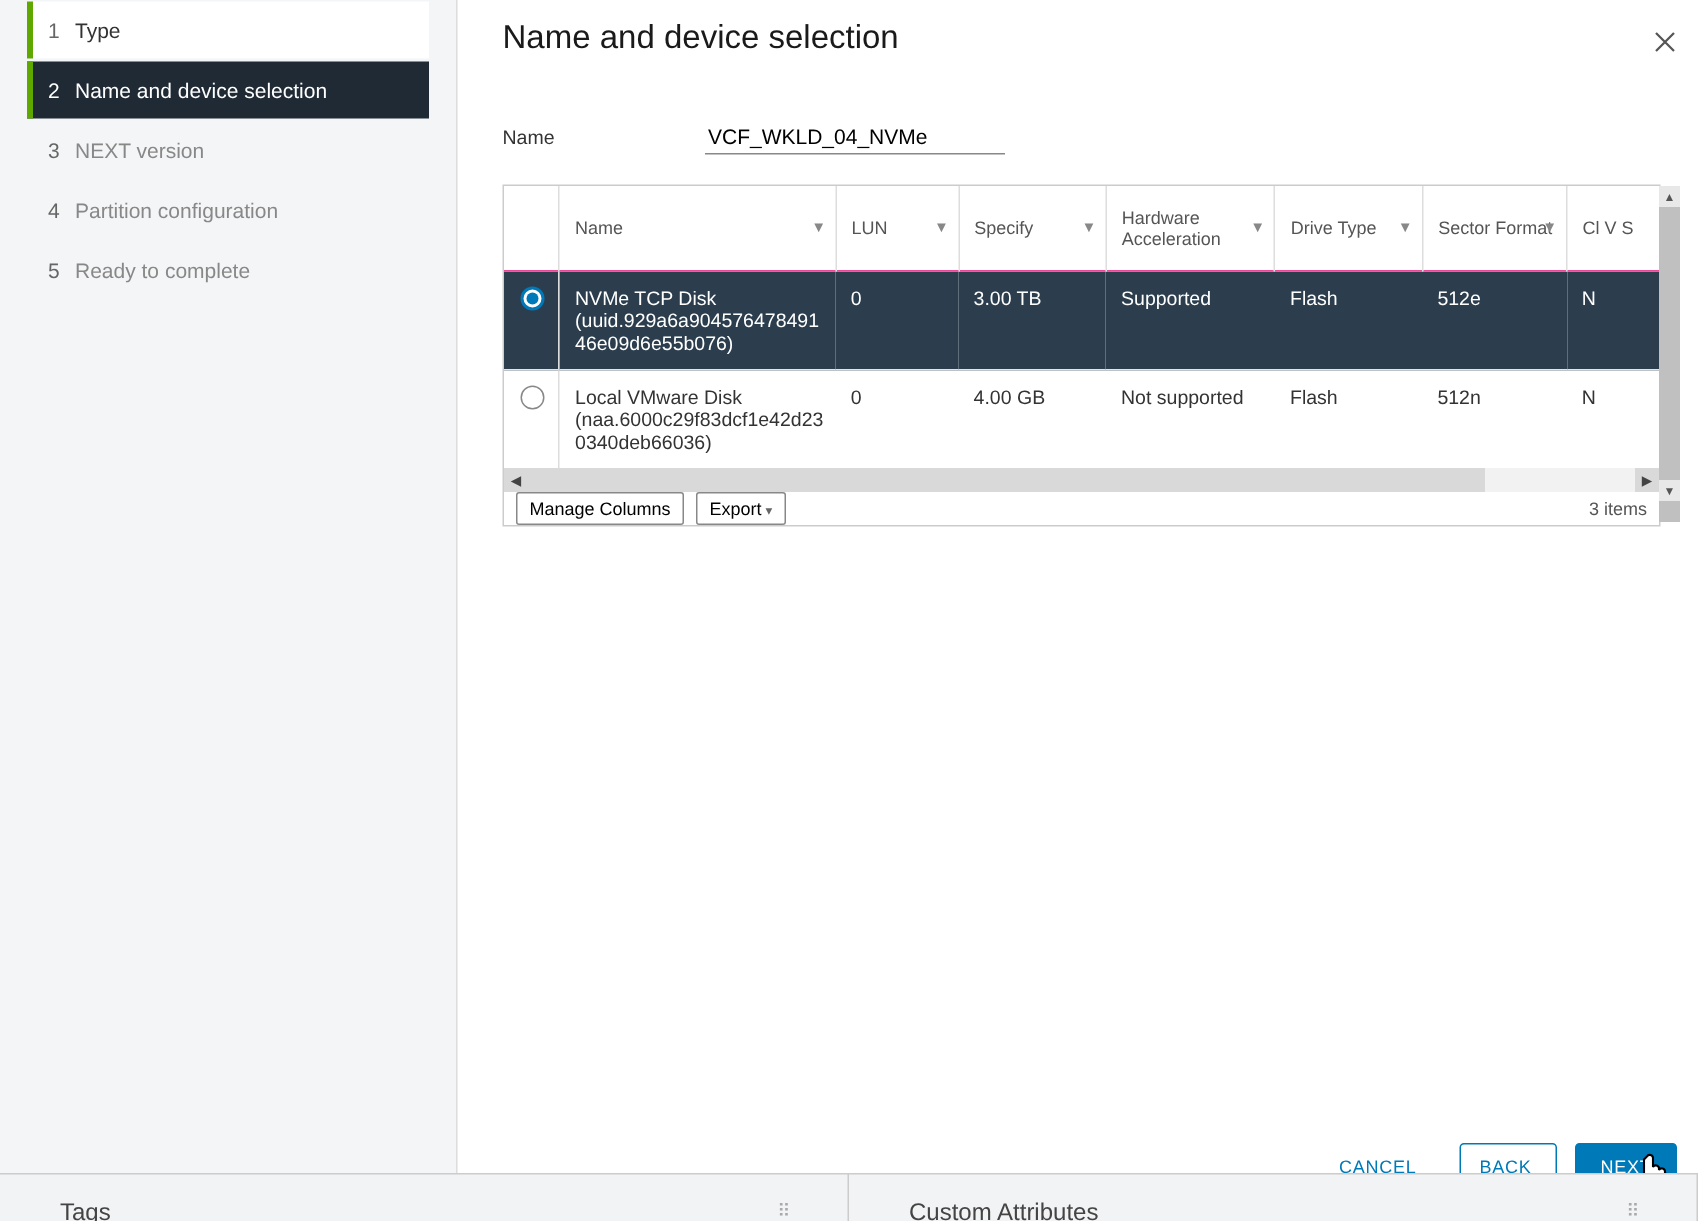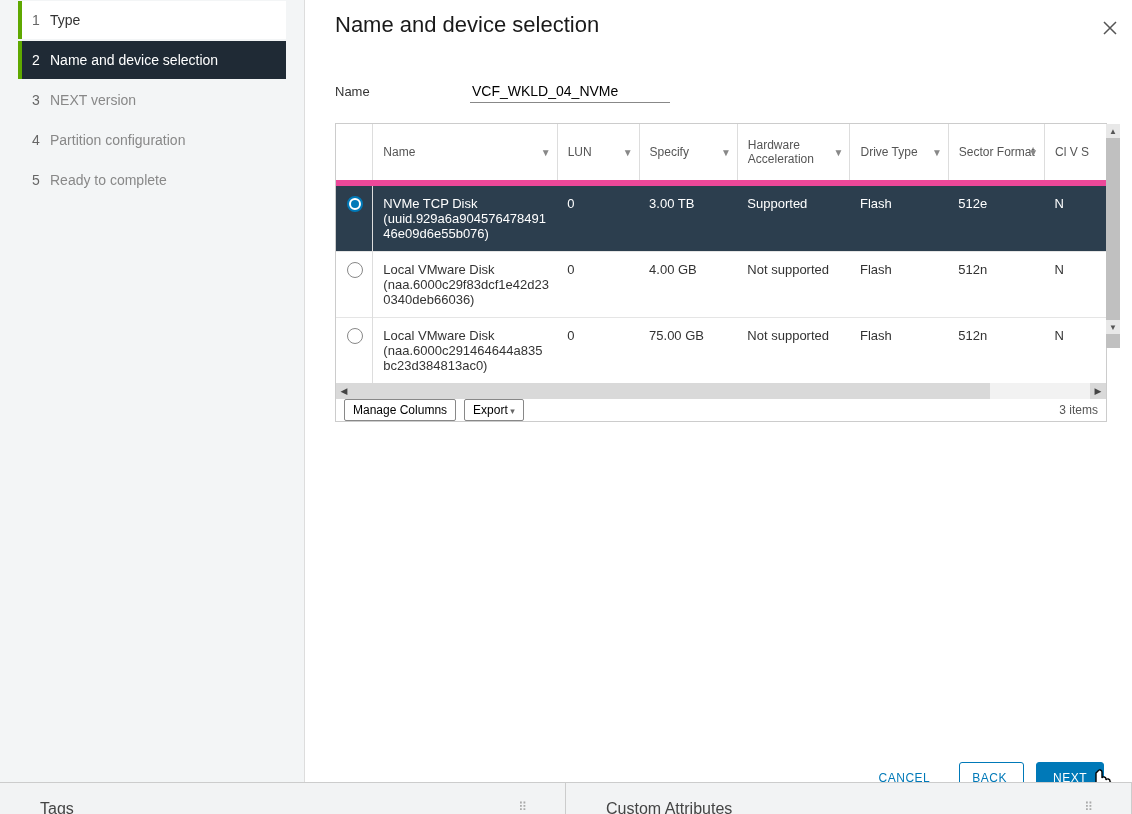--- a/index.html
+++ b/index.html
@@ -27,40 +27,40 @@
 .name-label { width: 135px; font-size: 13px; color: #333; }
 .name-input { border: none; border-bottom: 1px solid #888; font-size: 14px; padding: 3px 2px; width: 200px; outline: none; }
 
 .table-wrap { margin: 0 0 0 30px; width: 772px; border: 1px solid #ccc; position: relative; }
 .tbl { width: 100%; border-collapse: collapse; table-layout: fixed; }
 .tbl th { text-align: left; font-weight: 400; font-size: 12px; color: #555; padding: 14px 8px 14px 10px; border-right: 1px solid #ddd; position: relative; vertical-align: middle; }
 .tbl th.radio-col, .tbl td.radio-col { width: 36px; border-right: 1px solid #ddd; text-align: center; }
 .filter-icon { position: absolute; right: 6px; top: 50%; transform: translateY(-50%); color: #888; font-size: 10px; }
 .tbl td { padding: 10px 8px 10px 10px; font-size: 13px; vertical-align: top; border-top: 1px solid #e5e5e5; word-wrap: break-word; }
 .tbl td.name-cell { border-left: 1px solid #ddd; }
-.tbl tr.selected td { background: #2c3e4e; color: #fff; border-top: 6px solid #ec4899; }
+.tbl tr.selected td { background: #2c3e4e; color: #fff; border-top: 1px solid #ec4899; }
 .tbl tr.selected td.radio-col { background: #2c3e4e; }
 .radio { display: inline-block; width: 16px; height: 16px; border: 1px solid #888; border-radius: 50%; position: relative; background: #fff; }
 .radio.sel { border: 2px solid #0079b8; }
 .radio.sel::after { content: ""; position: absolute; width: 8px; height: 8px; background: #0079b8; border-radius: 50%; top: 50%; left: 50%; transform: translate(-50%, -50%); }
 
 .table-vscroll { position: absolute; top: 0; right: -14px; width: 14px; height: 210px; background: #e8e8e8; }
 .table-vscroll .thumb { background: #c0c0c0; width: 100%; height: 100%; }
 .table-vscroll .arrow { width: 14px; height: 14px; background: #e8e8e8; display: flex; align-items: center; justify-content: center; font-size: 8px; color: #555; }
 
 .table-hscroll { height: 16px; background: #d9d9d9; display: flex; align-items: center; position: relative; }
 .table-hscroll .arrow { width: 16px; height: 16px; display: flex; align-items: center; justify-content: center; font-size: 9px; color: #444; }
 .table-hscroll .track { position: absolute; right: 16px; width: 100px; height: 16px; background: #f2f2f2; }
 
 .table-footer { display: flex; align-items: center; padding: 0 8px; font-size: 12px; color: #555; }
 .btn-manage, .btn-export { border: 1px solid #888; background: #fff; font-size: 12px; padding: 3px 8px; margin-right: 8px; cursor: pointer; border-radius: 2px; }
 .btn-export::after { content: " ▾"; font-size: 9px; color: #666; }
 .items-count { margin-left: auto; }
 
-.footer { position: absolute; bottom: 20px; right: 28px; display: flex; gap: 12px; align-items: center; }
+.footer { position: absolute; bottom: 20px; right: 14px; display: flex; gap: 12px; align-items: center; }
 .btn { font-size: 12px; letter-spacing: 0.5px; padding: 8px 16px; border-radius: 3px; cursor: pointer; border: 1px solid transparent; background: none; }
 .btn-cancel { color: #0079b8; }
 .btn-back { color: #0079b8; border: 1px solid #0079b8; padding-left: 12px; }
 .btn-next { background: #0079b8; color: #fff; border: 1px solid #0079b8; }
 
 .cursor-hand { position: absolute; bottom: 2px; right: 14px; pointer-events: none; }
 
 .bottom-panels { position: absolute; bottom: 0; left: 0; right: 0; display: flex; height: 32px; }
 .panel { flex: 1; background: #f2f3f4; border-top: 1px solid #ccc; border-right: 1px solid #ccc; display: flex; align-items: flex-end; padding: 0 12px; position: relative; }
 .panel .plabel { color: #444; font-size: 16px; position: absolute; bottom: -4px; left: 40px; }
@@ -148,30 +148,20 @@
             <tr>
               <td class="radio-col"><span class="radio"></span></td>
               <td class="name-cell">Local VMware Disk (naa.6000c29f83dcf1e42d230340deb66036)</td>
               <td>0</td>
               <td>4.00 GB</td>
               <td>Not supported</td>
               <td>Flash</td>
               <td>512n</td>
               <td>N</td>
             </tr>
-            <tr>
-              <td class="radio-col"><span class="radio"></span></td>
-              <td class="name-cell">Local VMware Disk (naa.6000c291464644a835bc23d384813ac0)</td>
-              <td>0</td>
-              <td>75.00 GB</td>
-              <td>Not supported</td>
-              <td>Flash</td>
-              <td>512n</td>
-              <td>N</td>
-            </tr>
           </tbody>
       </table>
       <div class="table-hscroll">
         <div class="arrow">◀</div>
         <div class="track"></div>
         <div class="arrow" style="margin-left:auto">▶</div>
       </div>
       <div class="table-footer">
         <button class="btn-manage">Manage Columns</button>
         <button class="btn-export">Export</button>

